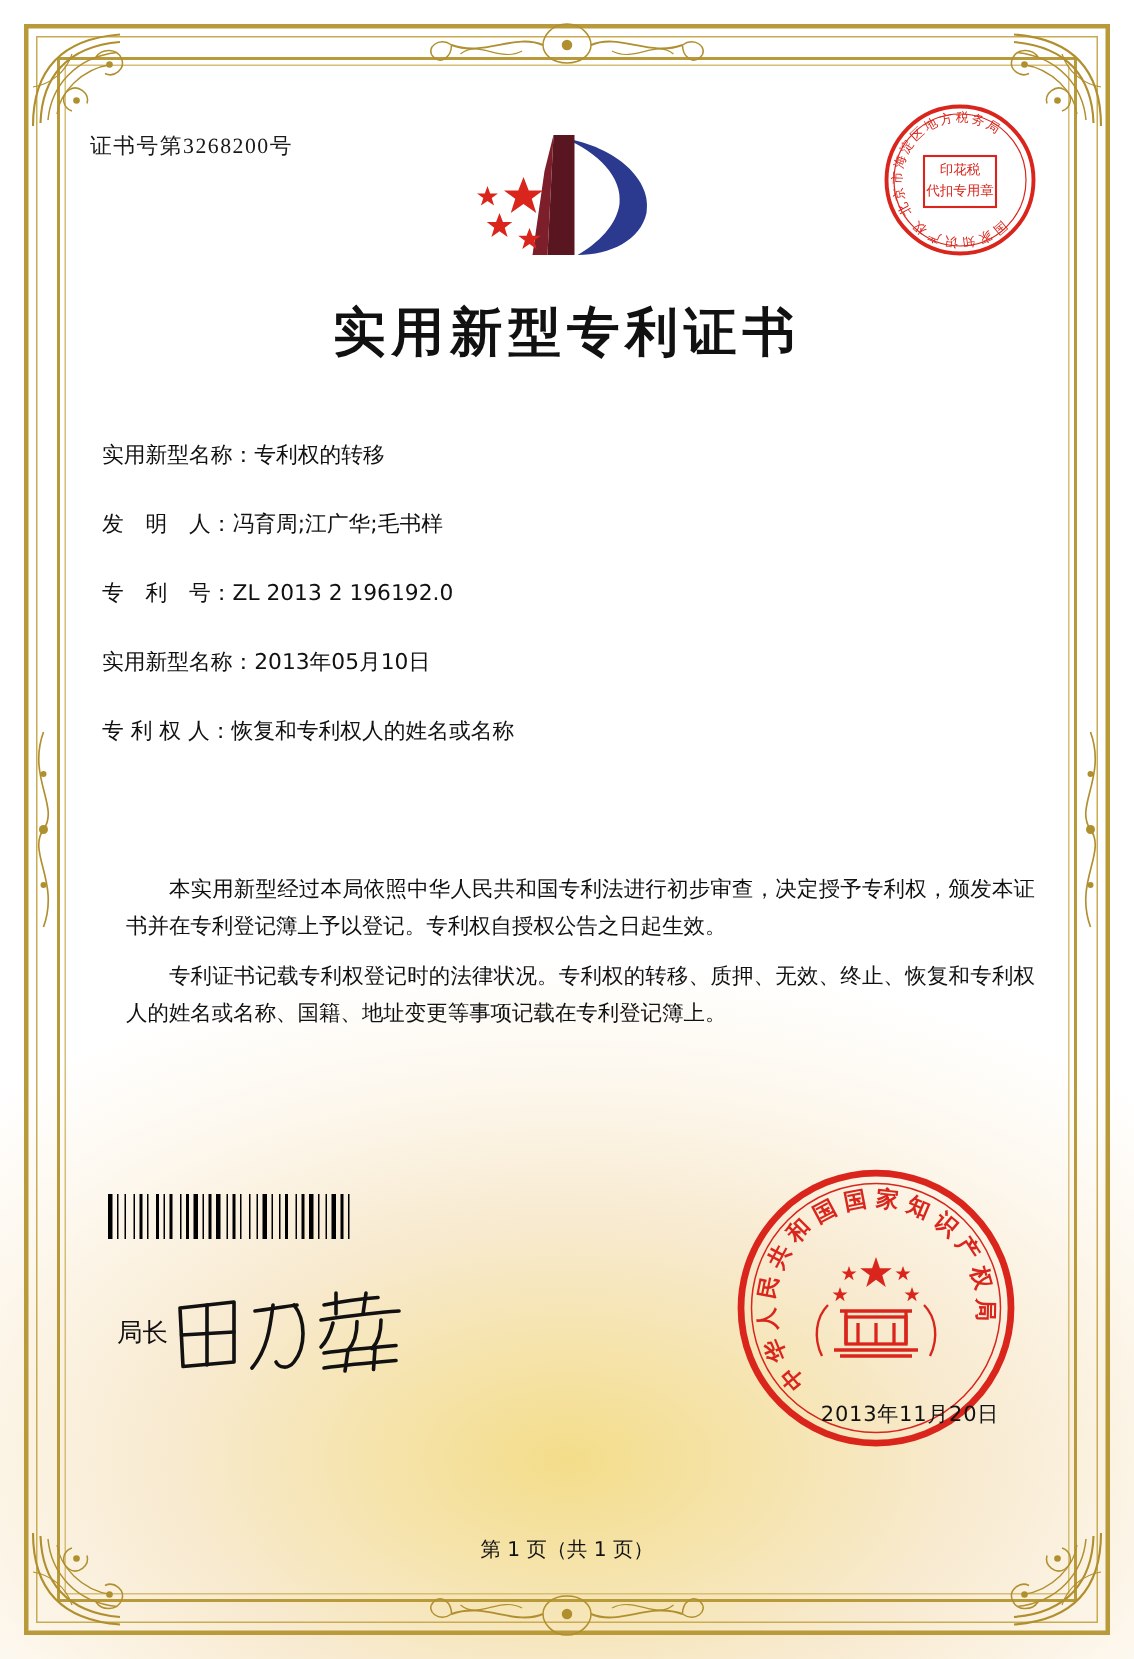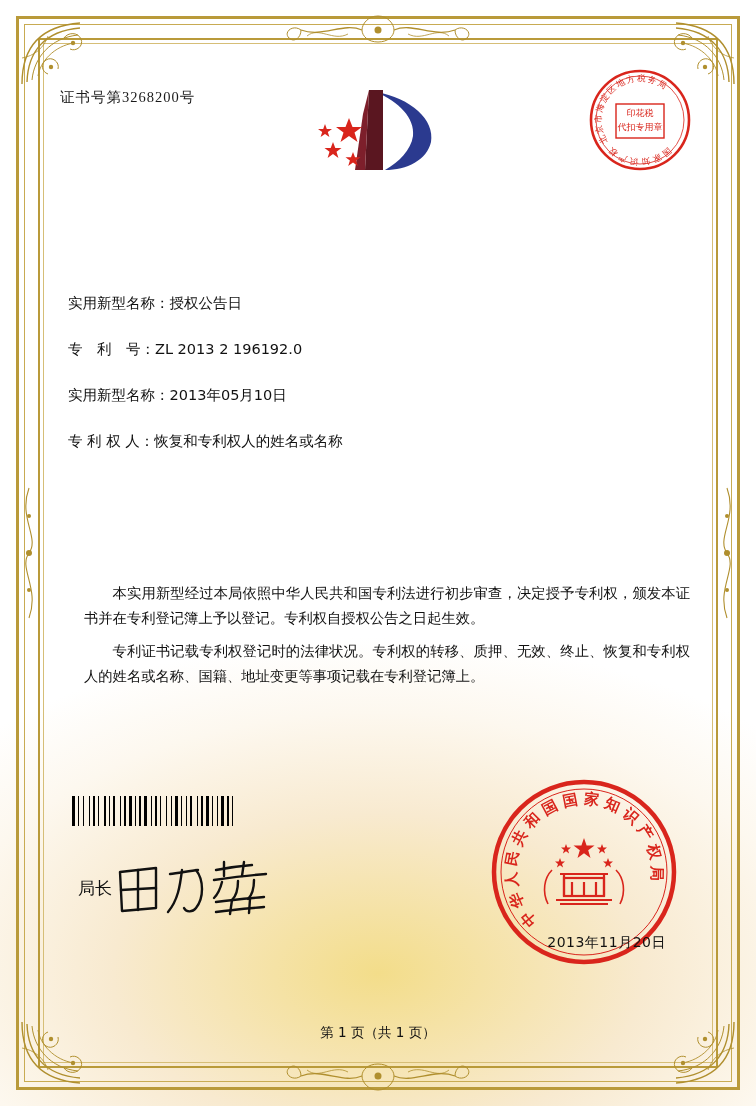--- a/index.html
+++ b/index.html
@@ -406,24 +406,28 @@
           <text transform="rotate(140 54 54)" x="54" y="15" text-anchor="middle">国</text>
           <text transform="rotate(156 54 54)" x="54" y="15" text-anchor="middle">家</text>
           <text transform="rotate(172 54 54)" x="54" y="15" text-anchor="middle">知</text>
           <text transform="rotate(188 54 54)" x="54" y="15" text-anchor="middle">识</text>
           <text transform="rotate(204 54 54)" x="54" y="15" text-anchor="middle">产</text>
           <text transform="rotate(220 54 54)" x="54" y="15" text-anchor="middle">权</text>
         </g>
       </svg>
     </div>
 
+    <div class="main-title">实用新型专利证书</div>
 
     <div class="fields">
       <div class="field-row">
-        <span class="field-label">实用新型名称：</span><span class="field-value">授权公告日</span>
+        <span class="field-label">实用新型名称：</span><span class="field-value">专利权的转移</span>
+      </div>
+      <div class="field-row">
+        <span class="field-label">发　明　人：</span><span class="field-value">冯育周;江广华;毛书样</span>
       </div>
       <div class="field-row">
         <span class="field-label">专　利　号：</span><span class="field-value">ZL 2013 2 196192.0</span>
       </div>
       <div class="field-row">
         <span class="field-label">实用新型名称：</span><span class="field-value">2013年05月10日</span>
       </div>
       <div class="field-row">
         <span class="field-label">专 利 权 人：</span><span class="field-value">恢复和专利权人的姓名或名称</span>
       </div>

